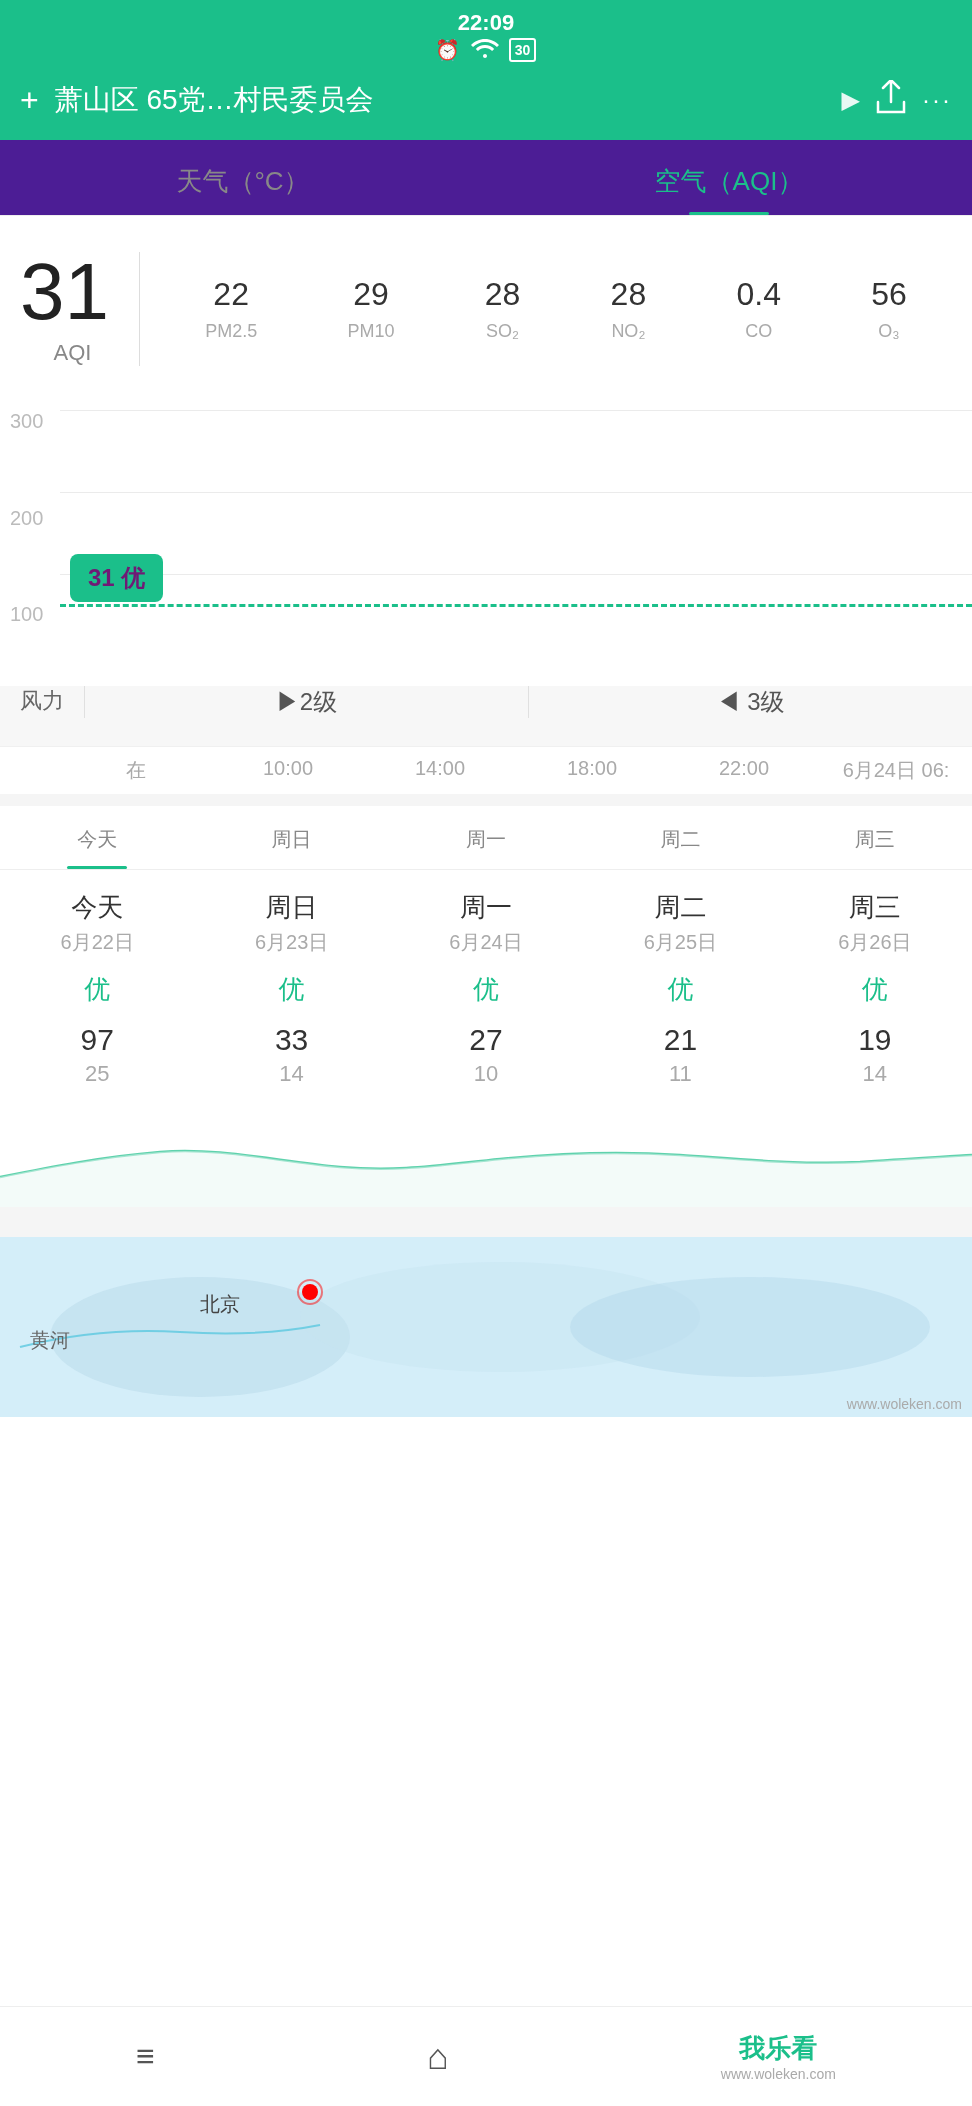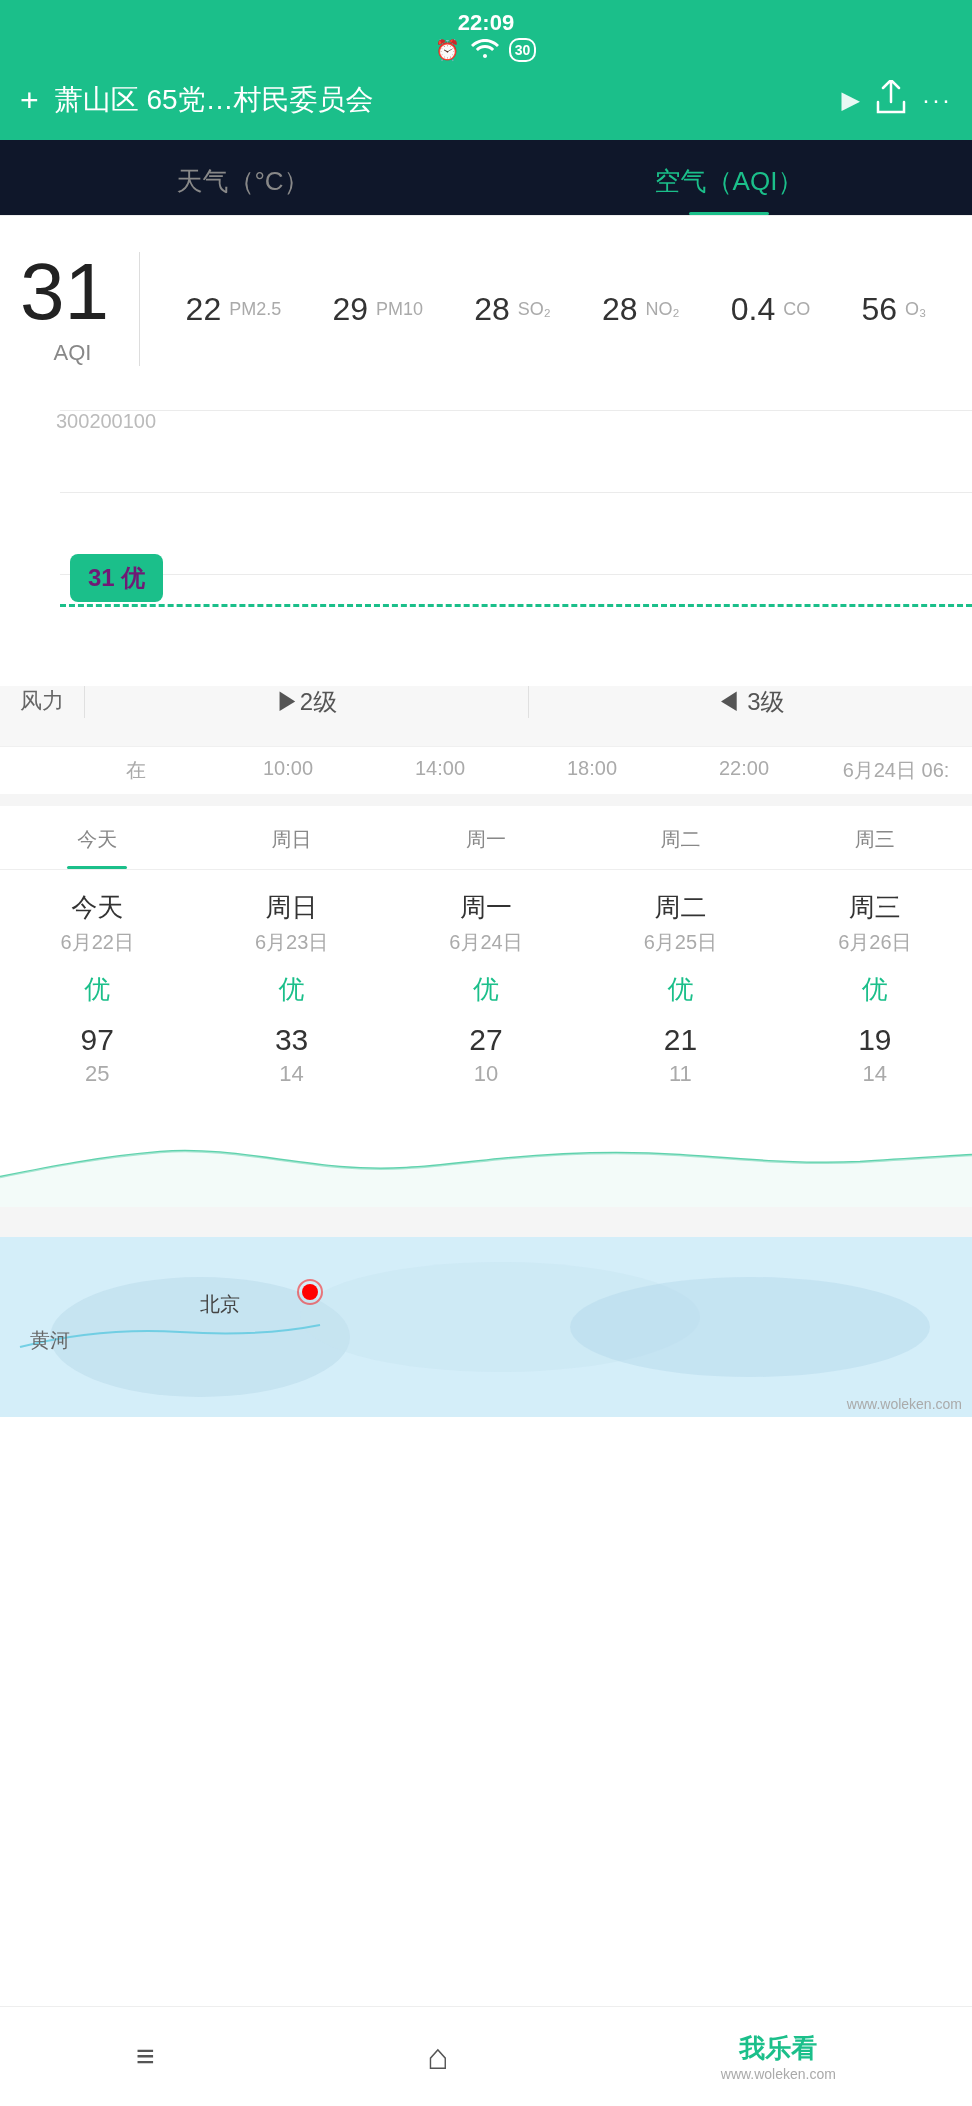--- a/index.html
+++ b/index.html
@@ -20,21 +20,21 @@
       justify-content: space-between;
       align-items: center;
       padding: 10px 24px;
       height: 60px;
       flex-direction: column;
     }
     .status-left { font-size: 22px; font-weight: bold; }
     .status-right { display: flex; align-items: center; gap: 10px; font-size: 20px; }
     .battery-icon {
       display: inline-flex; align-items: center; border: 2px solid #fff;
-      border-radius: 10px; padding: 2px 4px; font-size: 14px; font-weight: bold;
+      border-radius: 3px; padding: 2px 4px; font-size: 14px; font-weight: bold;
     }
 
     
     .header-bar {
       background: #1bbf8a;
       color: #fff;
       display: flex;
       align-items: center;
       padding: 0 20px;
       height: 80px;
@@ -43,21 +43,21 @@
     .header-plus { font-size: 32px; font-weight: 300; cursor: pointer; }
     .header-title { font-size: 28px; flex: 1; }
     .header-nav-icon { font-size: 24px; opacity: 0.9; }
     .header-share { font-size: 28px; }
     .header-more { font-size: 24px; letter-spacing: 2px; }
 
     
     .tab-bar {
       display: flex;
       border-bottom: 1px solid #eee;
-      background: #0f172a;
+      background: #4c1d95;
     }
     .tab-item {
       flex: 1;
       text-align: center;
       padding: 24px 0 16px;
       font-size: 26px;
       color: #888;
       cursor: pointer;
       position: relative;
     }
@@ -96,21 +96,21 @@
     .aqi-value { font-size: 80px; font-weight: 300; color: #222; line-height: 1; }
     .aqi-label { font-size: 22px; color: #888; margin-top: 8px; margin-left: 16px; }
     .aqi-details {
       display: flex;
       flex: 1;
       justify-content: space-around;
       padding-left: 20px;
     }
     .aqi-detail-item {
       display: flex;
-      flex-direction: row;
+      flex-direction: column;
       align-items: center;
       gap: 8px;
     }
     .aqi-detail-value { font-size: 32px; color: #333; font-weight: 300; }
     .aqi-detail-name { font-size: 18px; color: #aaa; }
 
     
     .chart-section {
       background: #fff;
       padding: 0;
@@ -353,21 +353,21 @@
         <span class="aqi-detail-value">56</span>
         <span class="aqi-detail-name">O₃</span>
       </div>
     </div>
   </div>
 </div>
 
 <div class="chart-section" style="margin-top:10px;">
   <div style="position:relative; height:290px; background:#fff;">
 
-    <div style="position:absolute; left:0; top:0; bottom:0; width:60px; display:flex; flex-direction:row; justify-content:space-between; padding:14px 10px 60px;margin-left:46px;">
+    <div style="position:absolute; left:0; top:0; bottom:0; width:60px; display:flex; flex-direction:column; justify-content:space-between; padding:14px 10px 60px;">
       <span style="font-size:20px; color:#bbb;">300</span>
       <span style="font-size:20px; color:#bbb;">200</span>
       <span style="font-size:20px; color:#bbb;">100</span>
     </div>
 
     <div style="position:absolute; left:60px; right:0; top:0; bottom:0;">
 
       <div style="position:absolute; top:14px; left:0; right:0; height:1px; background:#ebebeb;"></div>
       <div style="position:absolute; top:96px; left:0; right:0; height:1px; background:#ebebeb;"></div>
       <div style="position:absolute; top:178px; left:0; right:0; height:1px; background:#ebebeb;"></div>

